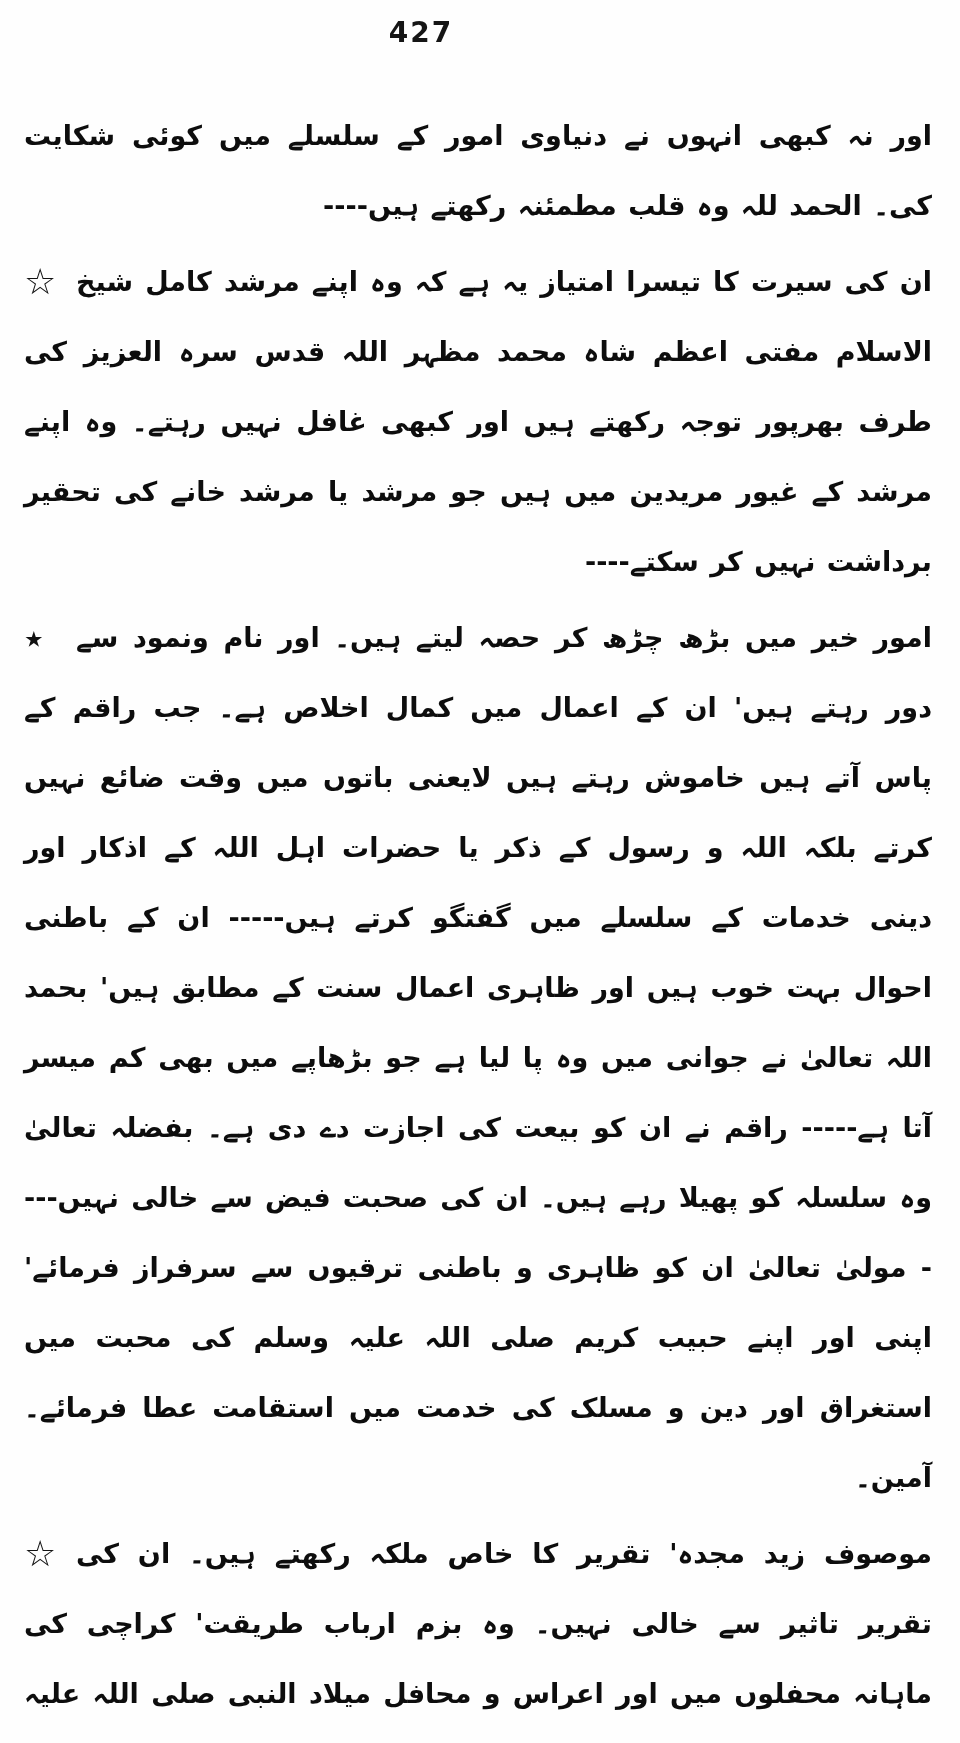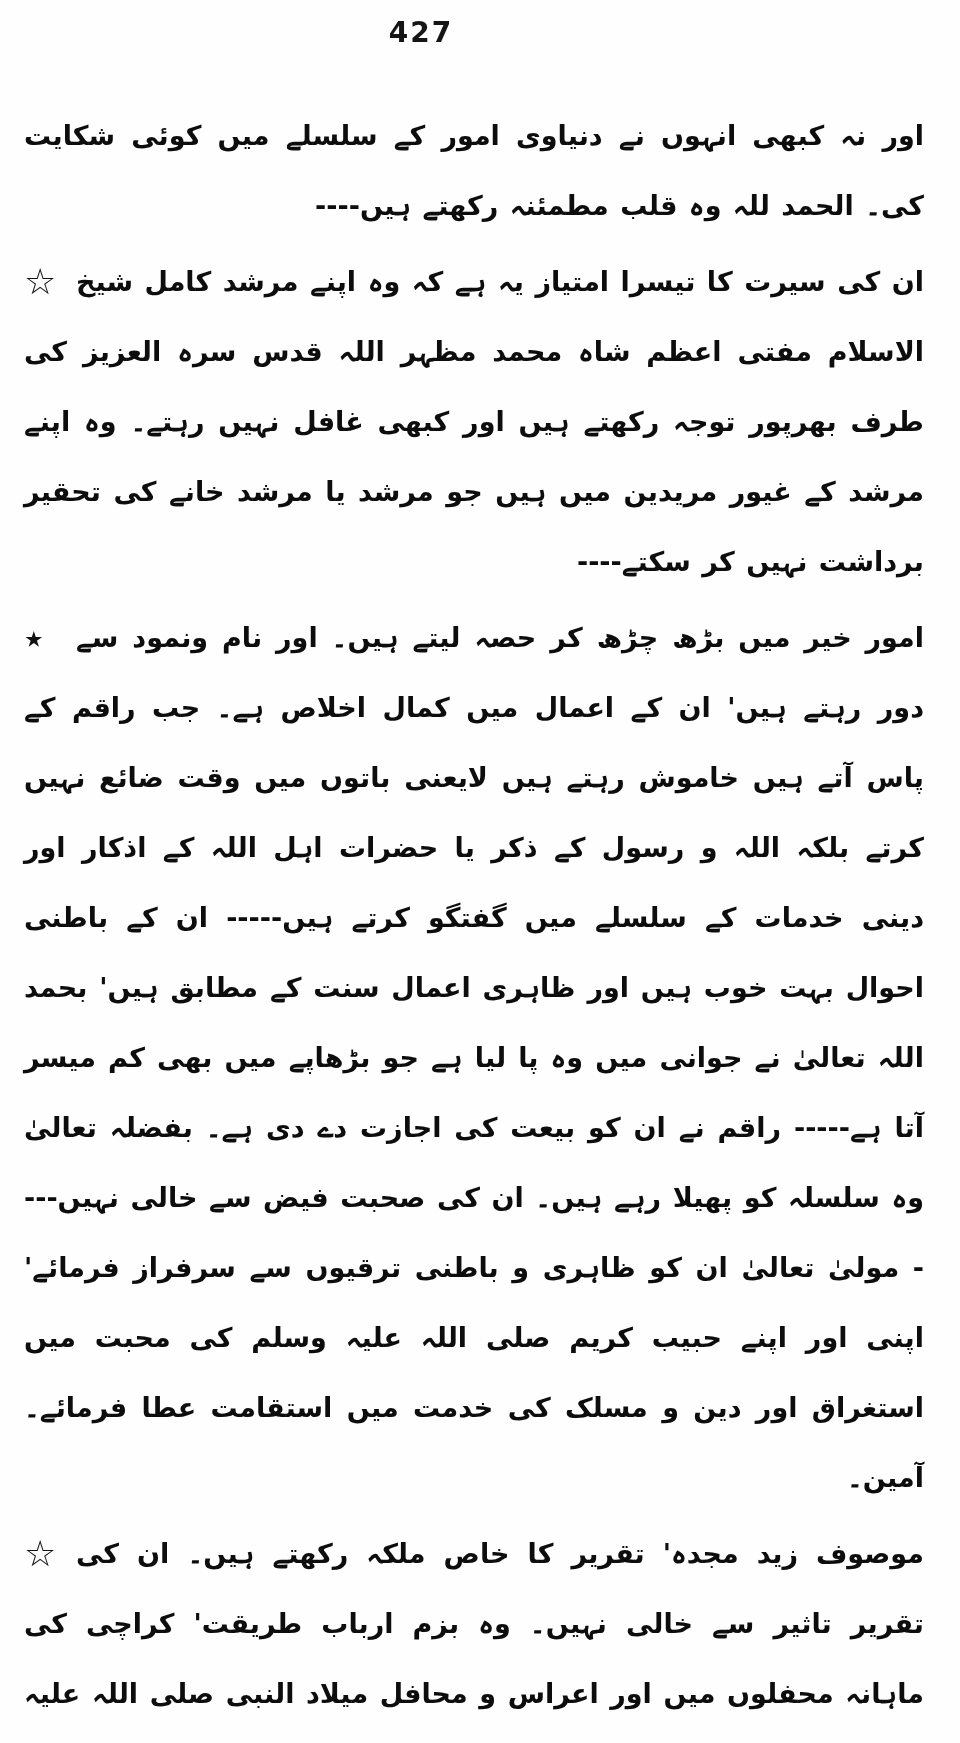--- a/index.html
+++ b/index.html
@@ -31,21 +31,21 @@
     margin-top: 52px;
     padding: 0 24px;
   }
   .paragraph {
     position: relative;
     font-size: 27px;
     font-weight: bold;
     line-height: 70px;
     text-align: justify;
     text-justify: inter-word;
-    margin: 0 12px 6px 0;
+    margin: 0 4px 6px 0;
     word-spacing: 2px;
   }
   
   .marker {
     float: left;
     width: 52px;
     font-size: 36px;
     line-height: 70px;
     text-align: left;
     color: #111;

